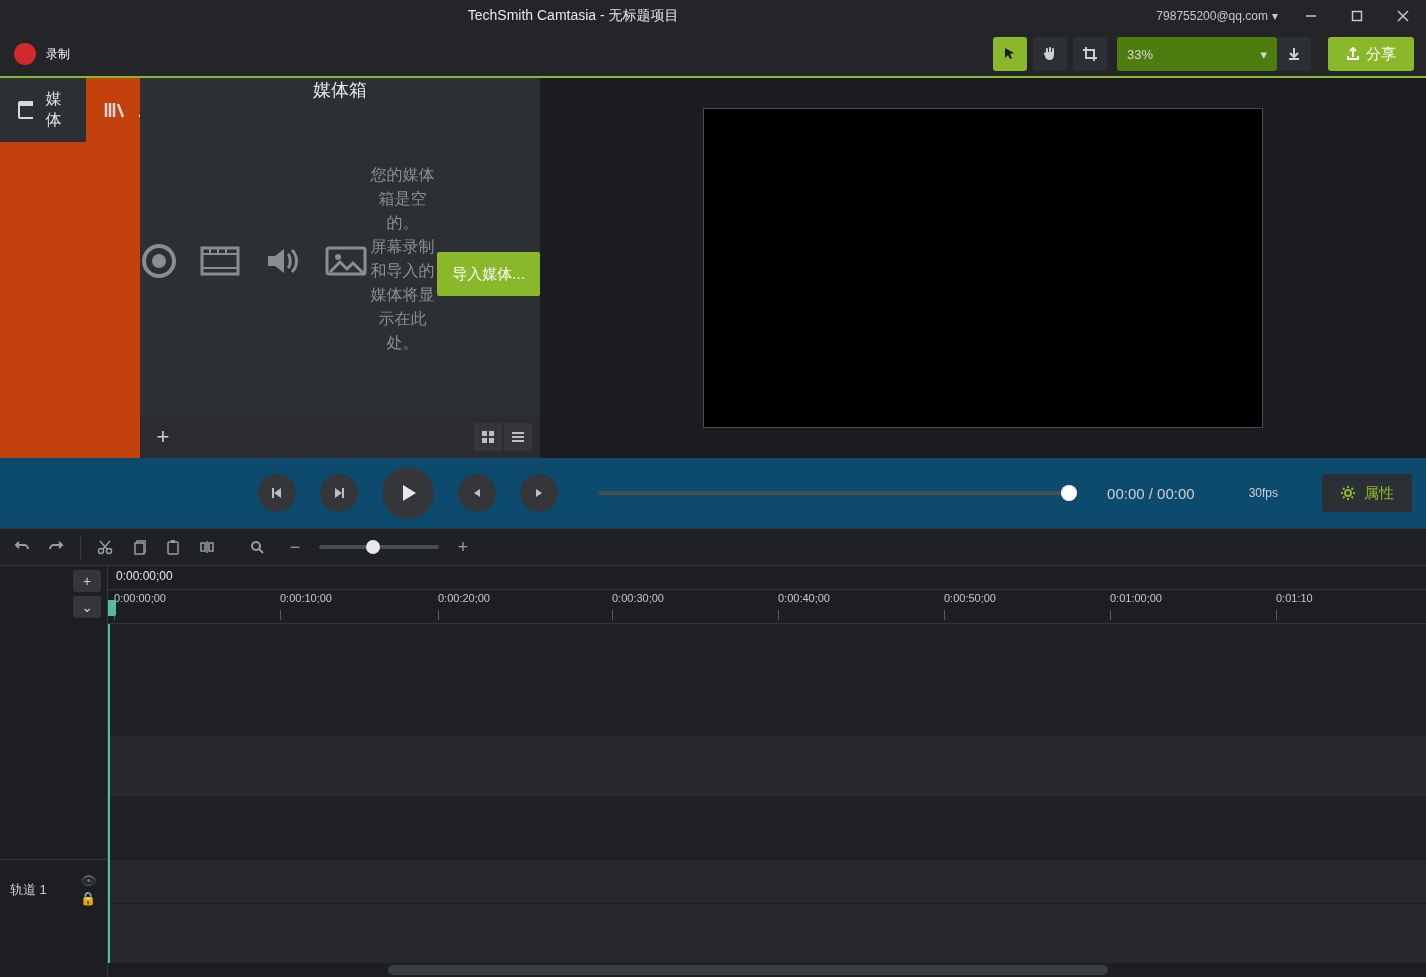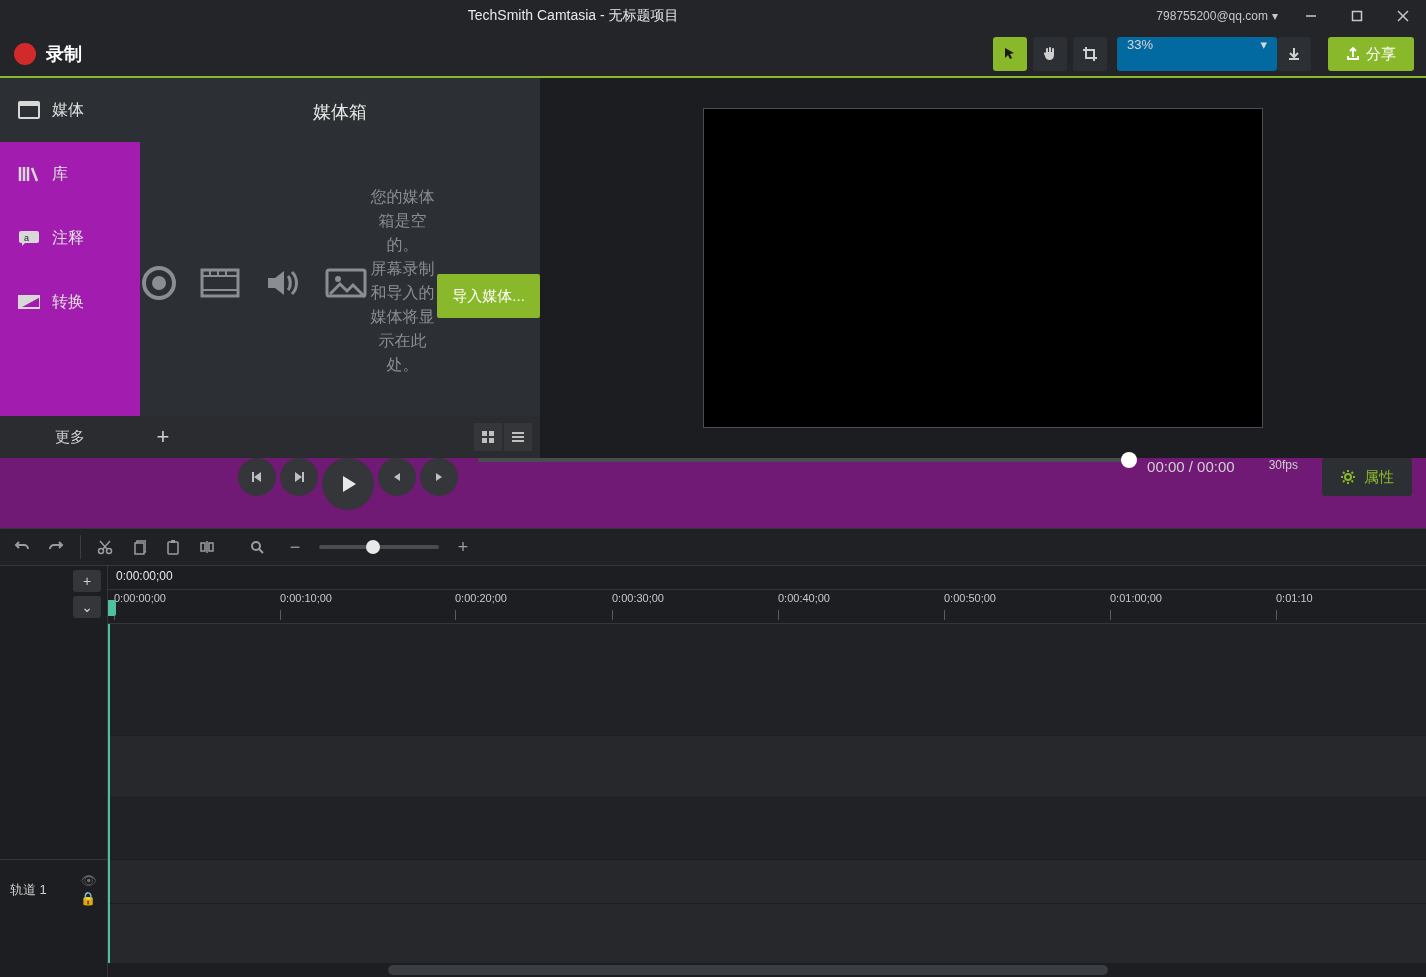--- a/index.html
+++ b/index.html
@@ -10,54 +10,54 @@
 .titlebar{display:flex;align-items:center;height:32px;background:#232528;font-size:13px}
 .menu{display:flex;padding-left:6px}
 .menu-item{padding:6px 10px;color:#c8c8c8;cursor:default}
 .title{flex:1;text-align:center;color:#e8e8e8;font-size:14px}
 .account{color:#c8c8c8;font-size:12px;padding:0 10px;display:flex;align-items:center;gap:4px}
 .wincontrols{display:flex}
 .winbtn{width:46px;height:32px;display:flex;align-items:center;justify-content:center;color:#c8c8c8}
 
 
 .toolbar{display:flex;align-items:center;height:46px;background:#232528;border-bottom:2px solid #89b82a}
-.record{display:flex;align-items:center;gap:10px;padding:0 14px;color:#fff;font-size:18px;font-weight:700}
+.record{display:flex;align-items:center;gap:10px;padding:0 14px;color:#fff;font-size:12px;font-weight:400}
 .rec-dot{width:22px;height:22px;border-radius:50%;background:#d22a2a}
 .toolbar-spacer{flex:1}
 .canvastools{display:flex;gap:6px;margin-right:10px}
 .sqbtn{width:34px;height:34px;border-radius:3px;background:#2c2f33;display:flex;align-items:center;justify-content:center;color:#cfcfcf}
 .sqbtn.active{background:#89b82a;color:#1a1a1a}
-.zoom{display:flex;align-items:flex-start;background:#0369a1;border-radius:3px;height:34px;padding:0 10px;width:160px;color:#d8d8d8;font-size:13px;justify-content:space-between}
+.zoom{display:flex;align-items:center;background:#4d7c0f;border-radius:3px;height:34px;padding:0 10px;width:160px;color:#d8d8d8;font-size:13px;justify-content:space-between}
 .sharebox{display:flex;align-items:center;gap:17px;margin-left:auto;padding-right:12px}
 .dlbtn{width:34px;height:34px;border-radius:3px;background:#2c2f33;display:flex;align-items:center;justify-content:center;color:#cfcfcf}
 .sharebtn{background:#89b82a;color:#fff;border-radius:3px;height:34px;padding:0 18px;display:flex;align-items:center;gap:6px;font-size:15px}
 
 
 .middle{display:flex;height:380px}
-.left-tabs{width:140px;background:#a21caf;display:flex;flex-direction:column}
+.left-tabs{width:140px;background:#c2410c;display:flex;flex-direction:row}
 .lt-item{display:flex;align-items:center;gap:12px;height:64px;padding:0 18px;color:#e0e0e0;font-size:16px}
 .lt-item.sel{background:#2c2f33}
 .lt-more{margin-top:auto;height:42px;display:flex;align-items:center;justify-content:center;font-size:15px;background:#2a2c30;color:#d0d0d0}
 
 .panel{width:400px;background:#2c2f33;display:flex;flex-direction:column}
-.panel-title{text-align:center;padding:22px 0;color:#e8e8e8;font-size:18px}
+.panel-title{text-align:center;padding:0 0;color:#e8e8e8;font-size:18px}
 .panel-body{flex:1;display:flex;flex-direction:row;align-items:center;justify-content:flex-start;padding-top:30px}
 .panel-icons{display:flex;gap:22px;color:#8a8d91;margin-bottom:26px}
 .panel-msg{color:#8a8d91;font-size:16px;text-align:center;line-height:1.5;margin-bottom:30px}
 .importbtn{background:#89b82a;color:#fff;border:none;border-radius:2px;height:44px;width:214px;font-size:15px}
 .panel-footer{height:42px;background:#2a2c30;display:flex;align-items:center;padding:0 8px}
 .addbtn{width:30px;height:30px;display:flex;align-items:center;justify-content:center;color:#cfcfcf;font-size:22px}
 .viewmode{margin-left:auto;display:flex;gap:2px}
 .vmbtn{width:28px;height:28px;background:#343639;display:flex;align-items:center;justify-content:center;color:#bfbfbf}
 
 .canvas-area{flex:1;background:#1b1d20;display:flex;align-items:center;justify-content:center}
 .canvas{width:560px;height:320px;background:#000;border:1px solid #4a4d50}
 
 
-.playrow{height:70px;background:#701a75;display:flex;padding:0 14px;gap:4px}
+.playrow{height:70px;background:#0c4a6e;display:flex;align-items:center;padding:0 14px;gap:24px}
 .pbtn{width:38px;height:38px;border-radius:50%;background:#343639;display:flex;align-items:center;justify-content:center;color:#bfbfbf}
 .pbtn.big{width:52px;height:52px}
 .play-left{width:220px}
 .scrub{flex:1;height:4px;background:#4a4d50;border-radius:2px;position:relative;margin:0 16px}
 .scrub::after{content:"";position:absolute;right:-2px;top:50%;transform:translate(50%,-50%);width:16px;height:16px;border-radius:50%;background:#fff}
 .timecode{color:#cfcfcf;font-size:15px}
 .fps{color:#cfcfcf;font-size:12px;margin-left:30px}
 .propbtn{margin-left:20px;background:#2c2f33;border-radius:3px;height:38px;padding:0 18px;display:flex;align-items:center;gap:8px;color:#89b82a;font-size:15px}
 
 
@@ -362,21 +362,21 @@
     </div>
     <div style="height:58px"></div>
   </div>
   <div class="tl-right">
     <div class="tl-header">
       <span class="playhead-tc">0:00:00;00</span>
     </div>
     <div class="ruler">
       <span class="ruler-tick" style="left:6px">0:00:00;00</span>
       <span class="ruler-tick" style="left:172px">0:00:10;00</span>
-      <span class="ruler-tick" style="left:347px">0:00:20;00</span>
+      <span class="ruler-tick" style="left:330px">0:00:20;00</span>
       <span class="ruler-tick" style="left:504px">0:00:30;00</span>
       <span class="ruler-tick" style="left:670px">0:00:40;00</span>
       <span class="ruler-tick" style="left:836px">0:00:50;00</span>
       <span class="ruler-tick" style="left:1002px">0:01:00;00</span>
       <span class="ruler-tick" style="left:1168px">0:01:10</span>
     </div>
     <div class="tracks">
       <div class="playhead">
           <div class="playhead-grip"></div>
         </div>

